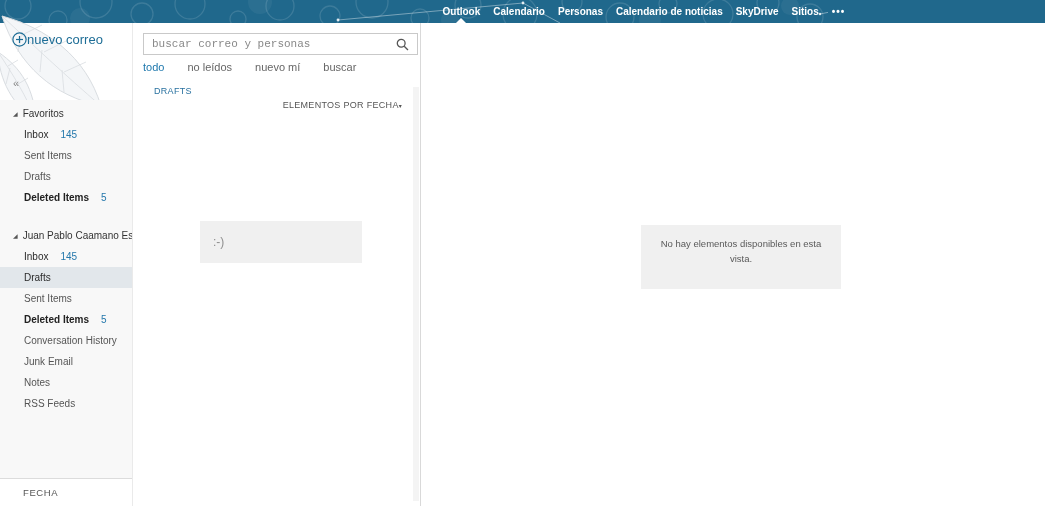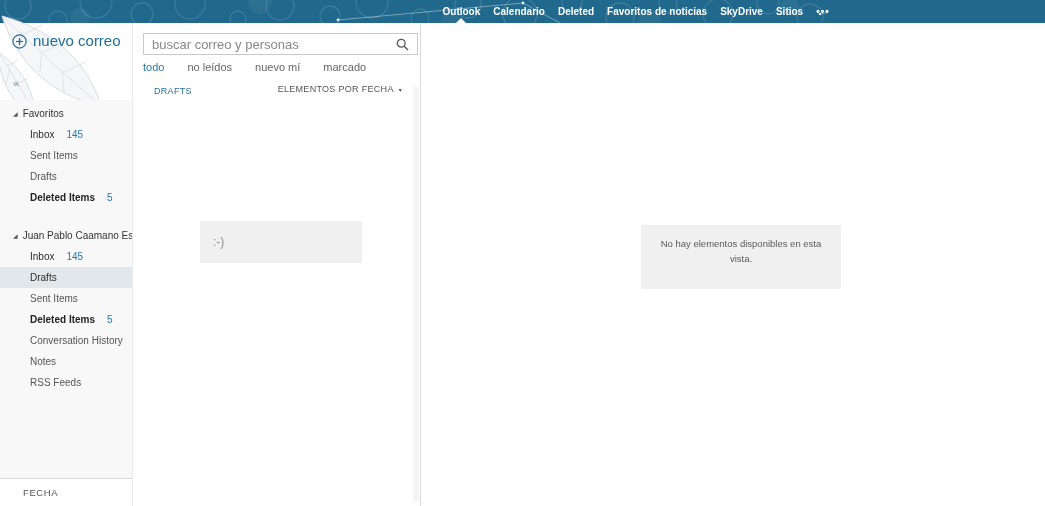--- a/index.html
+++ b/index.html
@@ -26,53 +26,53 @@
   .user-caret { font-size:7px; color:#555; margin-left:6px; cursor:pointer; }
   .gear { font-size:13px; color:#555; margin-left:16px; cursor:pointer; line-height:1; }
   .help { font-size:11px; font-weight:bold; color:#555; margin-left:17px; cursor:pointer; }
 
   
   .leaf { position:absolute; left:-4px; top:14px; z-index:5; pointer-events:none; }
 
   
   .sidebar { position:absolute; left:0; top:23px; width:133px; height:483px; box-sizing:border-box;
              border-right:1px solid #eaeaea; background:#fff; }
-  .newmail { position:absolute; left:12px; top:9px; display:flex; align-items:flex-end; gap:6px;
-             color:#1d6d96; font-size:15px; z-index:6; cursor:pointer; white-space:nowrap; }
+  .newmail { position:absolute; left:12px; top:9px; display:flex; align-items:flex-start; 
+             color:#1d6d96; font-size:13px; z-index:6; cursor:pointer; white-space:nowrap; }
   .collapse { position:absolute; left:13px; top:54px; color:#888; font-size:11px; z-index:6; cursor:pointer; }
   .folders { position:absolute; left:0; top:77px; width:132px; height:378px; background:#f8f8f8;
              box-sizing:border-box; padding-top:3px; font-size:10px; overflow:hidden; z-index:6; }
   .section-title { height:21px; line-height:21px; padding-left:13px; color:#333; white-space:nowrap;
                    overflow:hidden; cursor:pointer; }
   .section-title .tri { font-size:6px; color:#555; margin-right:5px; vertical-align:1px; }
   .section-gap { height:17px; }
-  .folder-row { height:21px; line-height:21px; padding-left:30px; color:#555; cursor:pointer; white-space:nowrap; }
+  .folder-row { height:21px; line-height:21px; padding-left:24px; color:#555; cursor:pointer; white-space:nowrap; }
   .folder-row.dark { color:#2b2b2b; }
   .folder-row.bold { color:#222; font-weight:bold; }
   .folder-row.selected { background:#e2e7eb; }
   .folder-row .count { color:#2377ab; margin-left:12px; font-weight:normal; }
   .tareas-divider { position:absolute; left:0; top:455px; width:132px; border-top:1px solid #dcdcdc; }
   .tareas { position:absolute; left:23px; top:464px; font-size:9.5px; color:#555; letter-spacing:0.6px; cursor:pointer; }
 
   
   .listcol { position:absolute; left:133px; top:23px; width:288px; height:483px; box-sizing:border-box;
              border-right:1px solid #d9d9d9; background:#fff; }
   .searchbox { position:absolute; left:10px; top:10px; width:275px; height:22px; box-sizing:border-box;
                border:1px solid #c9c9c9; display:flex; align-items:center; background:#fff; }
-  .searchbox input { border:none; outline:none; flex:1; font-size:13px; padding:0 0 0 8px; color:#333;
-               background:transparent; font-family:Liberation Sans, sans-serif; }
+  .searchbox input { border:none; outline:none; flex:1; font-size:11px; padding:0 0 0 8px; color:#333;
+               background:transparent; font-family:Liberation Mono, monospace; }
   .searchbox input::placeholder { color:#888; opacity:1; }
   .search-icon { margin-right:8px; flex:none; display:block; cursor:pointer; }
   .filters { position:absolute; left:10px; top:38px; display:flex; gap:23px; font-size:11px; color:#666; }
   .filter { cursor:pointer; }
   .filter.selected { color:#1e78ad; }
   .listheader { position:absolute; left:0; top:61px; width:100%; height:16px; font-size:9px; }
   .drafts-label { position:absolute; left:21px; top:2px; color:#2a72a0; letter-spacing:0.3px; }
-  .sort { position:absolute; right:18px; top:0; color:#555; letter-spacing:0.3px; display:flex;
-          align-items:center; gap:5px; cursor:pointer; }
+  .sort { position:absolute; right:18px; top:16px; color:#555; letter-spacing:0.3px; display:flex;
+          align-items:center; cursor:pointer; }
   .sort .caret { font-size:6px; color:#555; }
   .scroll-gutter { position:absolute; right:1px; top:64px; bottom:5px; width:6px; background:#f4f4f4; }
   .empty-mid { position:absolute; left:67px; top:198px; width:162px; height:42px; background:#f0f0f0;
                display:flex; align-items:center; box-sizing:border-box; }
   .emoticon { color:#8f8f8f; font-size:12px; margin:0 9px 0 13px; flex:none; }
   .empty-text { font-size:9.5px; color:#595959; line-height:13px; }
 
   
   .reading { position:absolute; left:421px; top:23px; width:624px; height:483px; background:#fff; }
   .empty-right { position:absolute; left:220px; top:202px; width:200px; height:64px; background:#f0f0f0;
@@ -127,22 +127,22 @@
     <svg width="14" height="15" viewBox="0 0 14 15">
       <rect x="4" y="2.5" width="8.5" height="10" fill="none" stroke="#fff" stroke-width="1.5"></rect>
       <polygon points="1,4.5 6.2,2 6.2,13 1,10.5" fill="#fff"></polygon>
     </svg>
     <span>Office 365</span>
   </div>
 
   <div class="nav">
       <div class="nav-item selected">Outlook</div>
       <div class="nav-item">Calendario</div>
-      <div class="nav-item">Deleted</div>
-      <div class="nav-item">Favoritos de noticias</div>
+      <div class="nav-item">Personas</div>
+      <div class="nav-item">Calendario de noticias</div>
       <div class="nav-item">SkyDrive</div>
       <div class="nav-item">Sitios</div>
       <div class="nav-item more">•••</div>
     </div>
 </div>
 
 <div class="userarea">
   <span class="username">Juan Pablo Caamano Espinoza</span>
   <span class="user-caret">▾</span>
   <span class="gear">⚙</span>
@@ -186,20 +186,21 @@
       <div class="folder-row"><span>Sent Items</span></div>
       <div class="folder-row"><span>Drafts</span></div>
       <div class="folder-row bold"><span>Deleted Items</span><span class="count">5</span></div>
       <div class="section-gap"></div>
       <div class="section-title"><span class="tri">◢</span><span>Juan Pablo Caamano Espin</span></div>
       <div class="folder-row dark"><span>Inbox</span><span class="count">145</span></div>
       <div class="folder-row selected dark"><span>Drafts</span></div>
       <div class="folder-row"><span>Sent Items</span></div>
       <div class="folder-row bold"><span>Deleted Items</span><span class="count">5</span></div>
       <div class="folder-row"><span>Conversation History</span></div>
+      <div class="folder-row"><span>Junk Email</span></div>
       <div class="folder-row"><span>Notes</span></div>
       <div class="folder-row"><span>RSS Feeds</span></div>
     </div>
 
   <div class="tareas-divider"></div>
   <div class="tareas">FECHA</div>
 </div>
 
 <div class="listcol">
   <div class="searchbox">
@@ -207,21 +208,21 @@
     <svg class="search-icon" width="13" height="13" viewBox="0 0 13 13">
       <circle cx="5.2" cy="5.2" r="3.9" fill="none" stroke="#555" stroke-width="1.3"></circle>
       <line x1="8.2" y1="8.2" x2="12" y2="12" stroke="#555" stroke-width="1.3"></line>
     </svg>
   </div>
 
   <div class="filters">
       <div class="filter selected">todo</div>
       <div class="filter">no leídos</div>
       <div class="filter">nuevo mí</div>
-      <div class="filter">marcado</div>
+      <div class="filter">buscar</div>
     </div>
 
   <div class="listheader">
     <span class="drafts-label">DRAFTS</span>
     <span class="sort">
       <span>ELEMENTOS POR FECHA</span>
       <span class="caret">▾</span>
     </span>
   </div>
 

